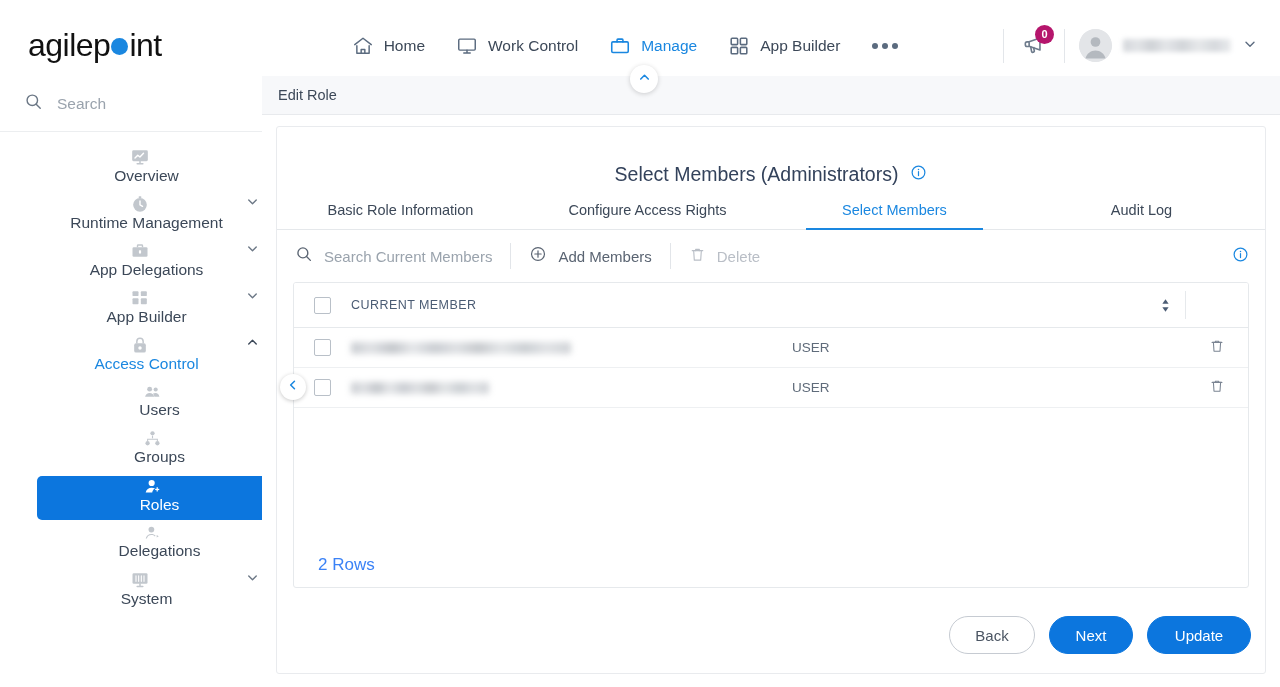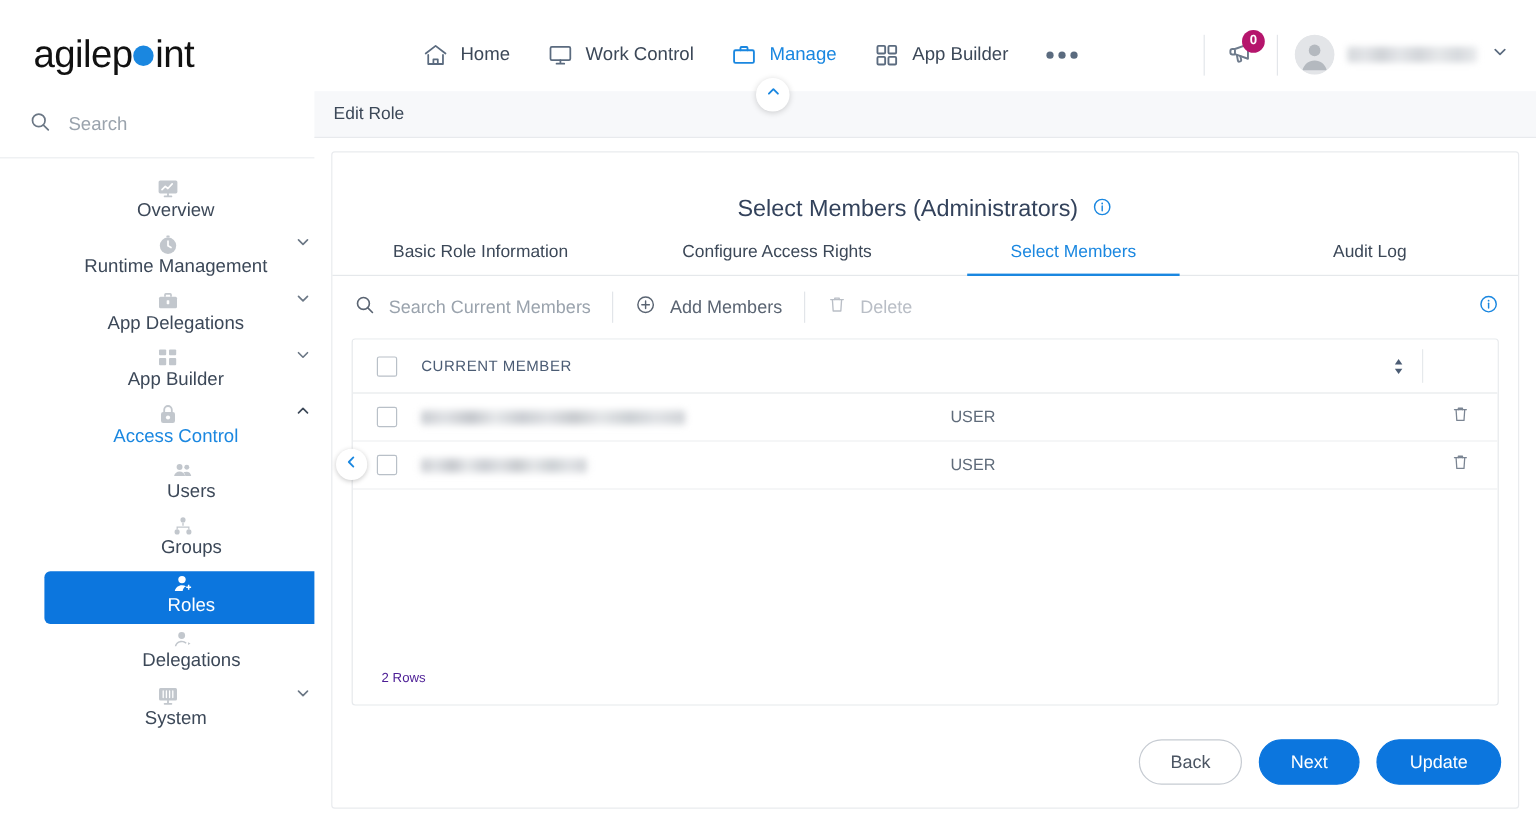--- a/index.html
+++ b/index.html
@@ -153,21 +153,21 @@
   .col-type { width:418px; padding-left:24px; display:flex; align-items:center; }
   .col-type .hd { font-size:12.5px; color:#4b5c74; letter-spacing:.45px; }
   .col-act { width:62px; display:flex; align-items:center; justify-content:center; }
 
   .grid-row { display:flex; align-items:center; height:40px; border-bottom:1px solid #eef0f2; }
   .blurname { height:12px; border-radius:2px; filter:blur(3px);
     background:linear-gradient(90deg,#c9ccd1 0%,#e0e2e5 9%,#c4c7cc 19%,#e6e8ea 28%,#cbced3 38%,#dfe1e4 48%,#c7cace 58%,#e4e6e8 68%,#ccd0d4 79%,#e1e3e6 89%,#d0d3d7 100%); }
   .cell-type { font-size:13.5px; color:#5f6b7a; }
   .trash-btn { cursor:pointer; }
   .grid-foot { position:absolute; left:0; right:0; bottom:0; height:44px; display:flex; align-items:center; padding-left:24px; }
-  .grid-foot .rows { font-size:11px; color:#4c1d95; }
+  .grid-foot .rows { font-size:17px; color:#3b82f6; }
 
   .actions {
     position:absolute; right:14px; bottom:19px; display:flex; gap:14px; align-items:center;
   }
   .btn {
     height:38px; border-radius:19px; font-size:15px;
     display:flex; align-items:center; justify-content:center; cursor:pointer;
     padding:0 27px; white-space:nowrap;
   }
   .btn.ghost { background:#fff; border:1px solid #c6cbd2; color:#4b5563; }

